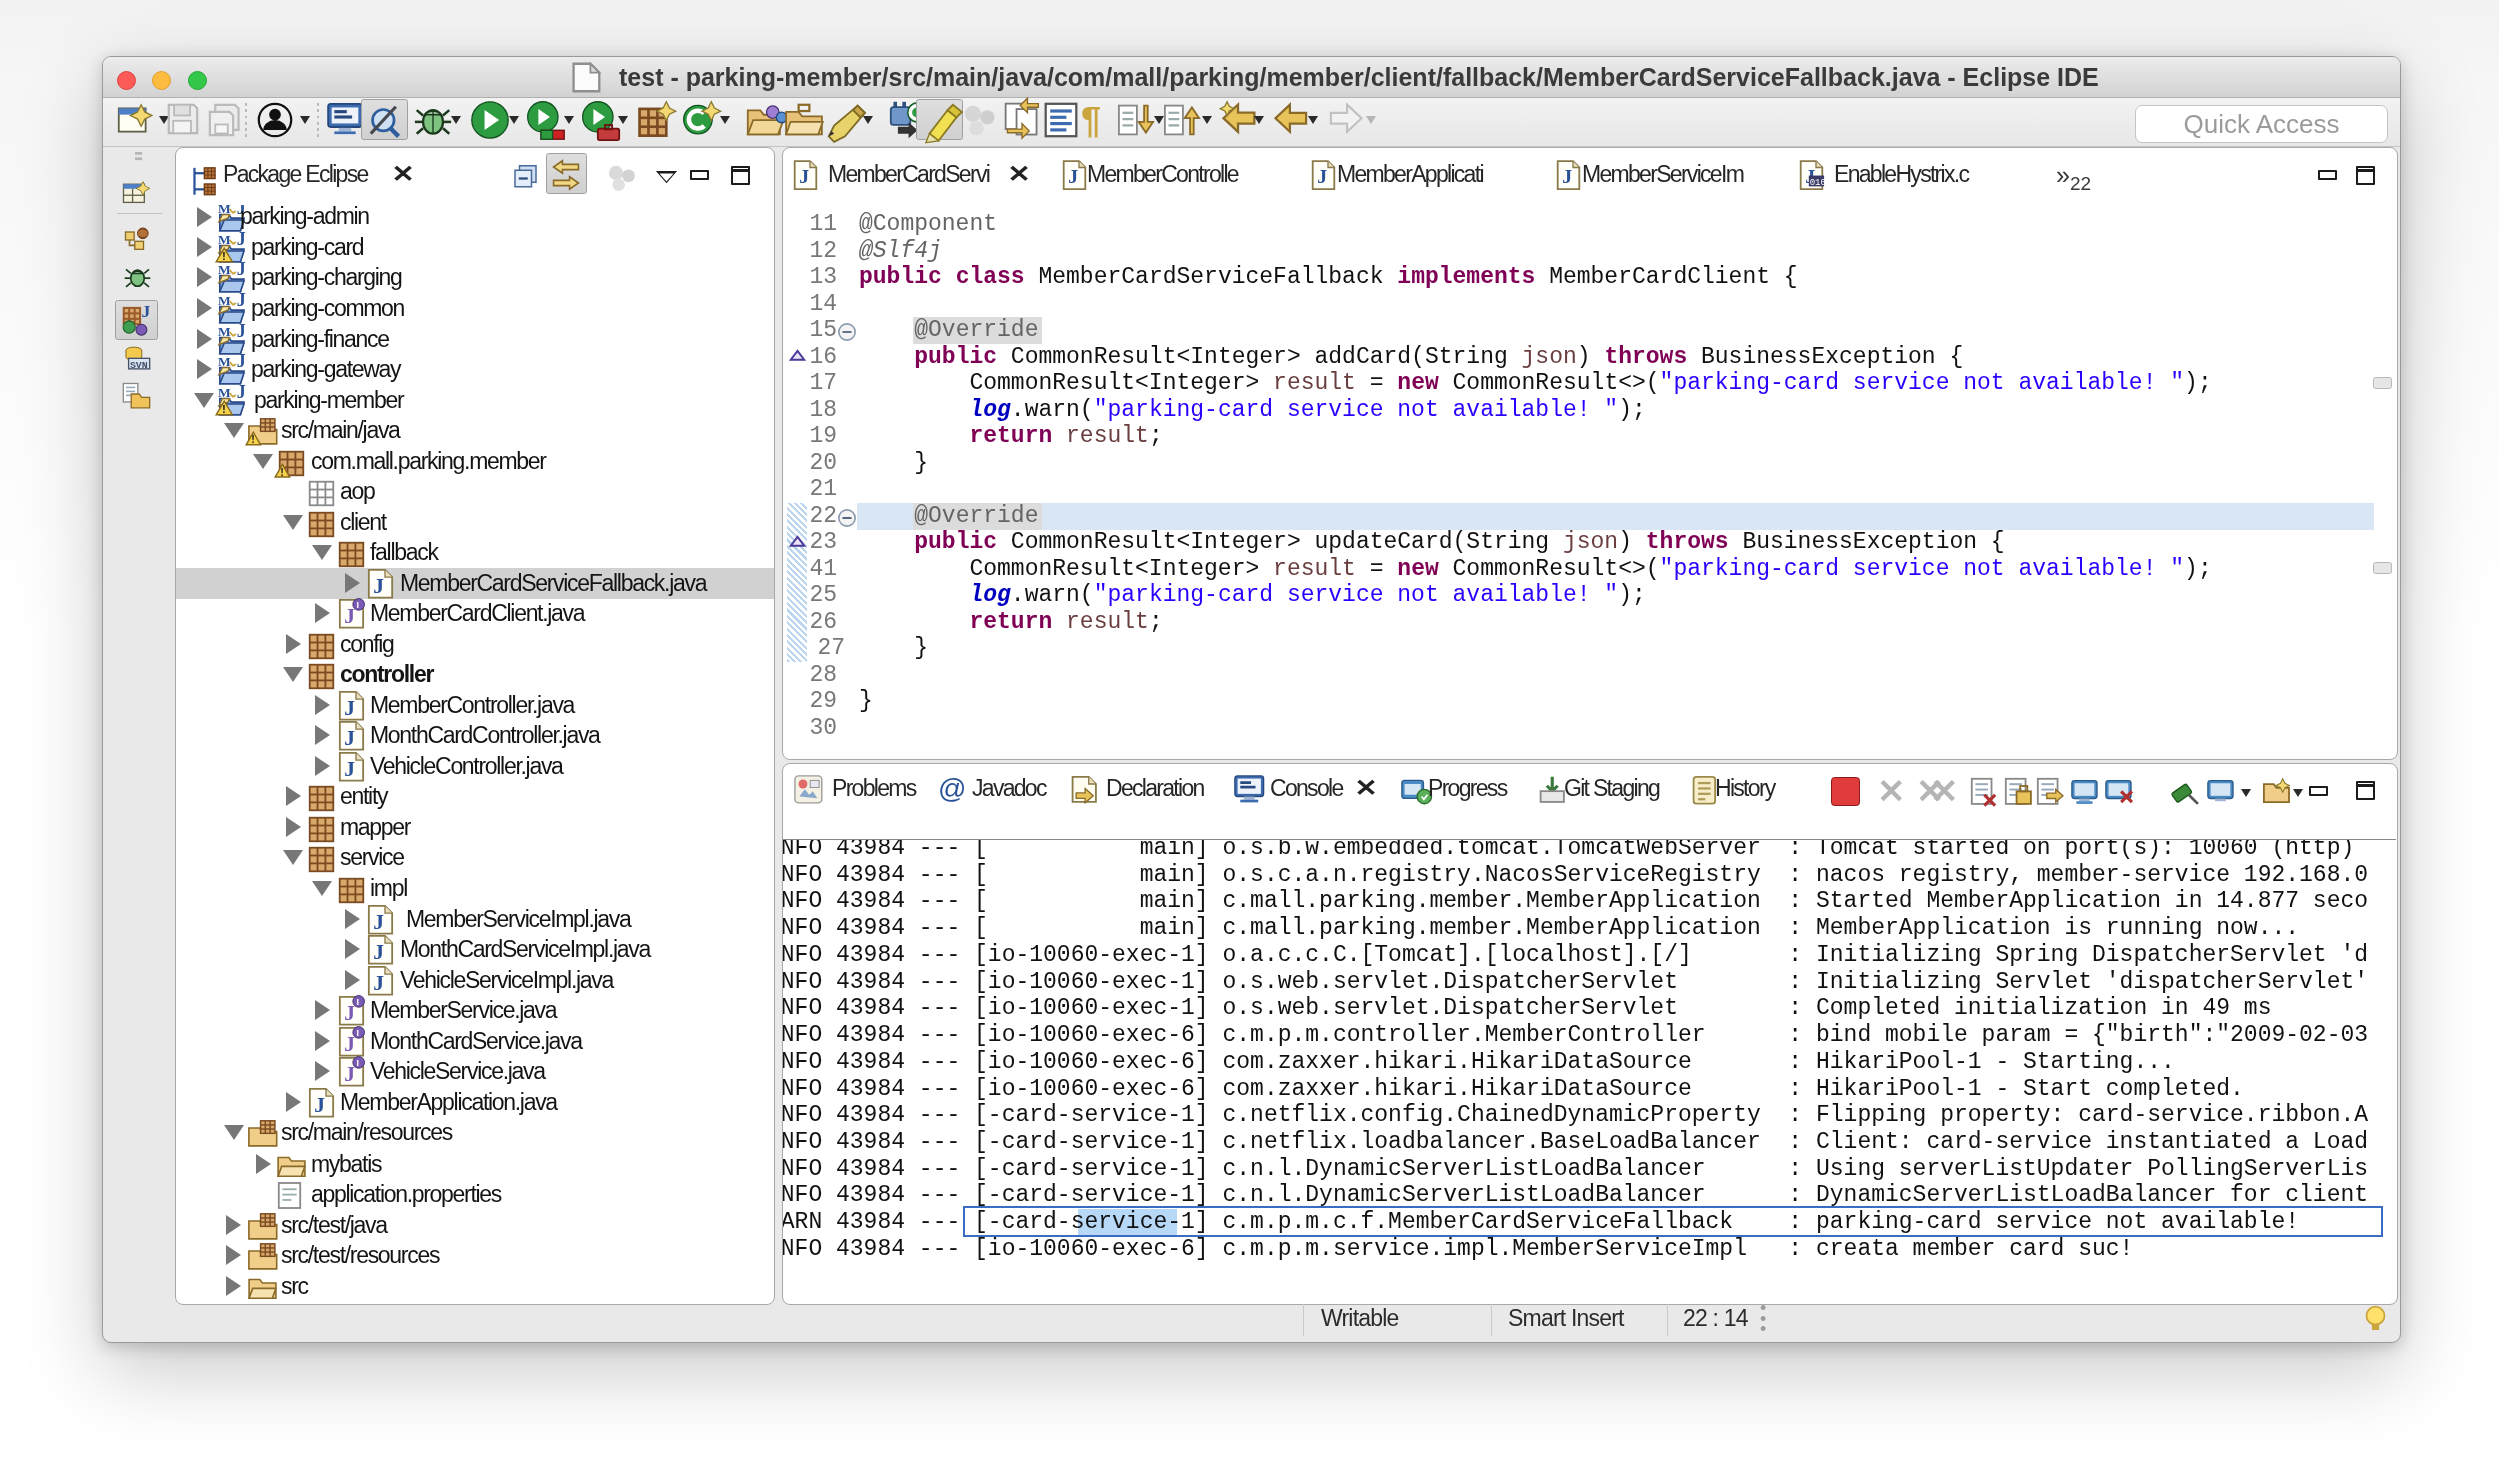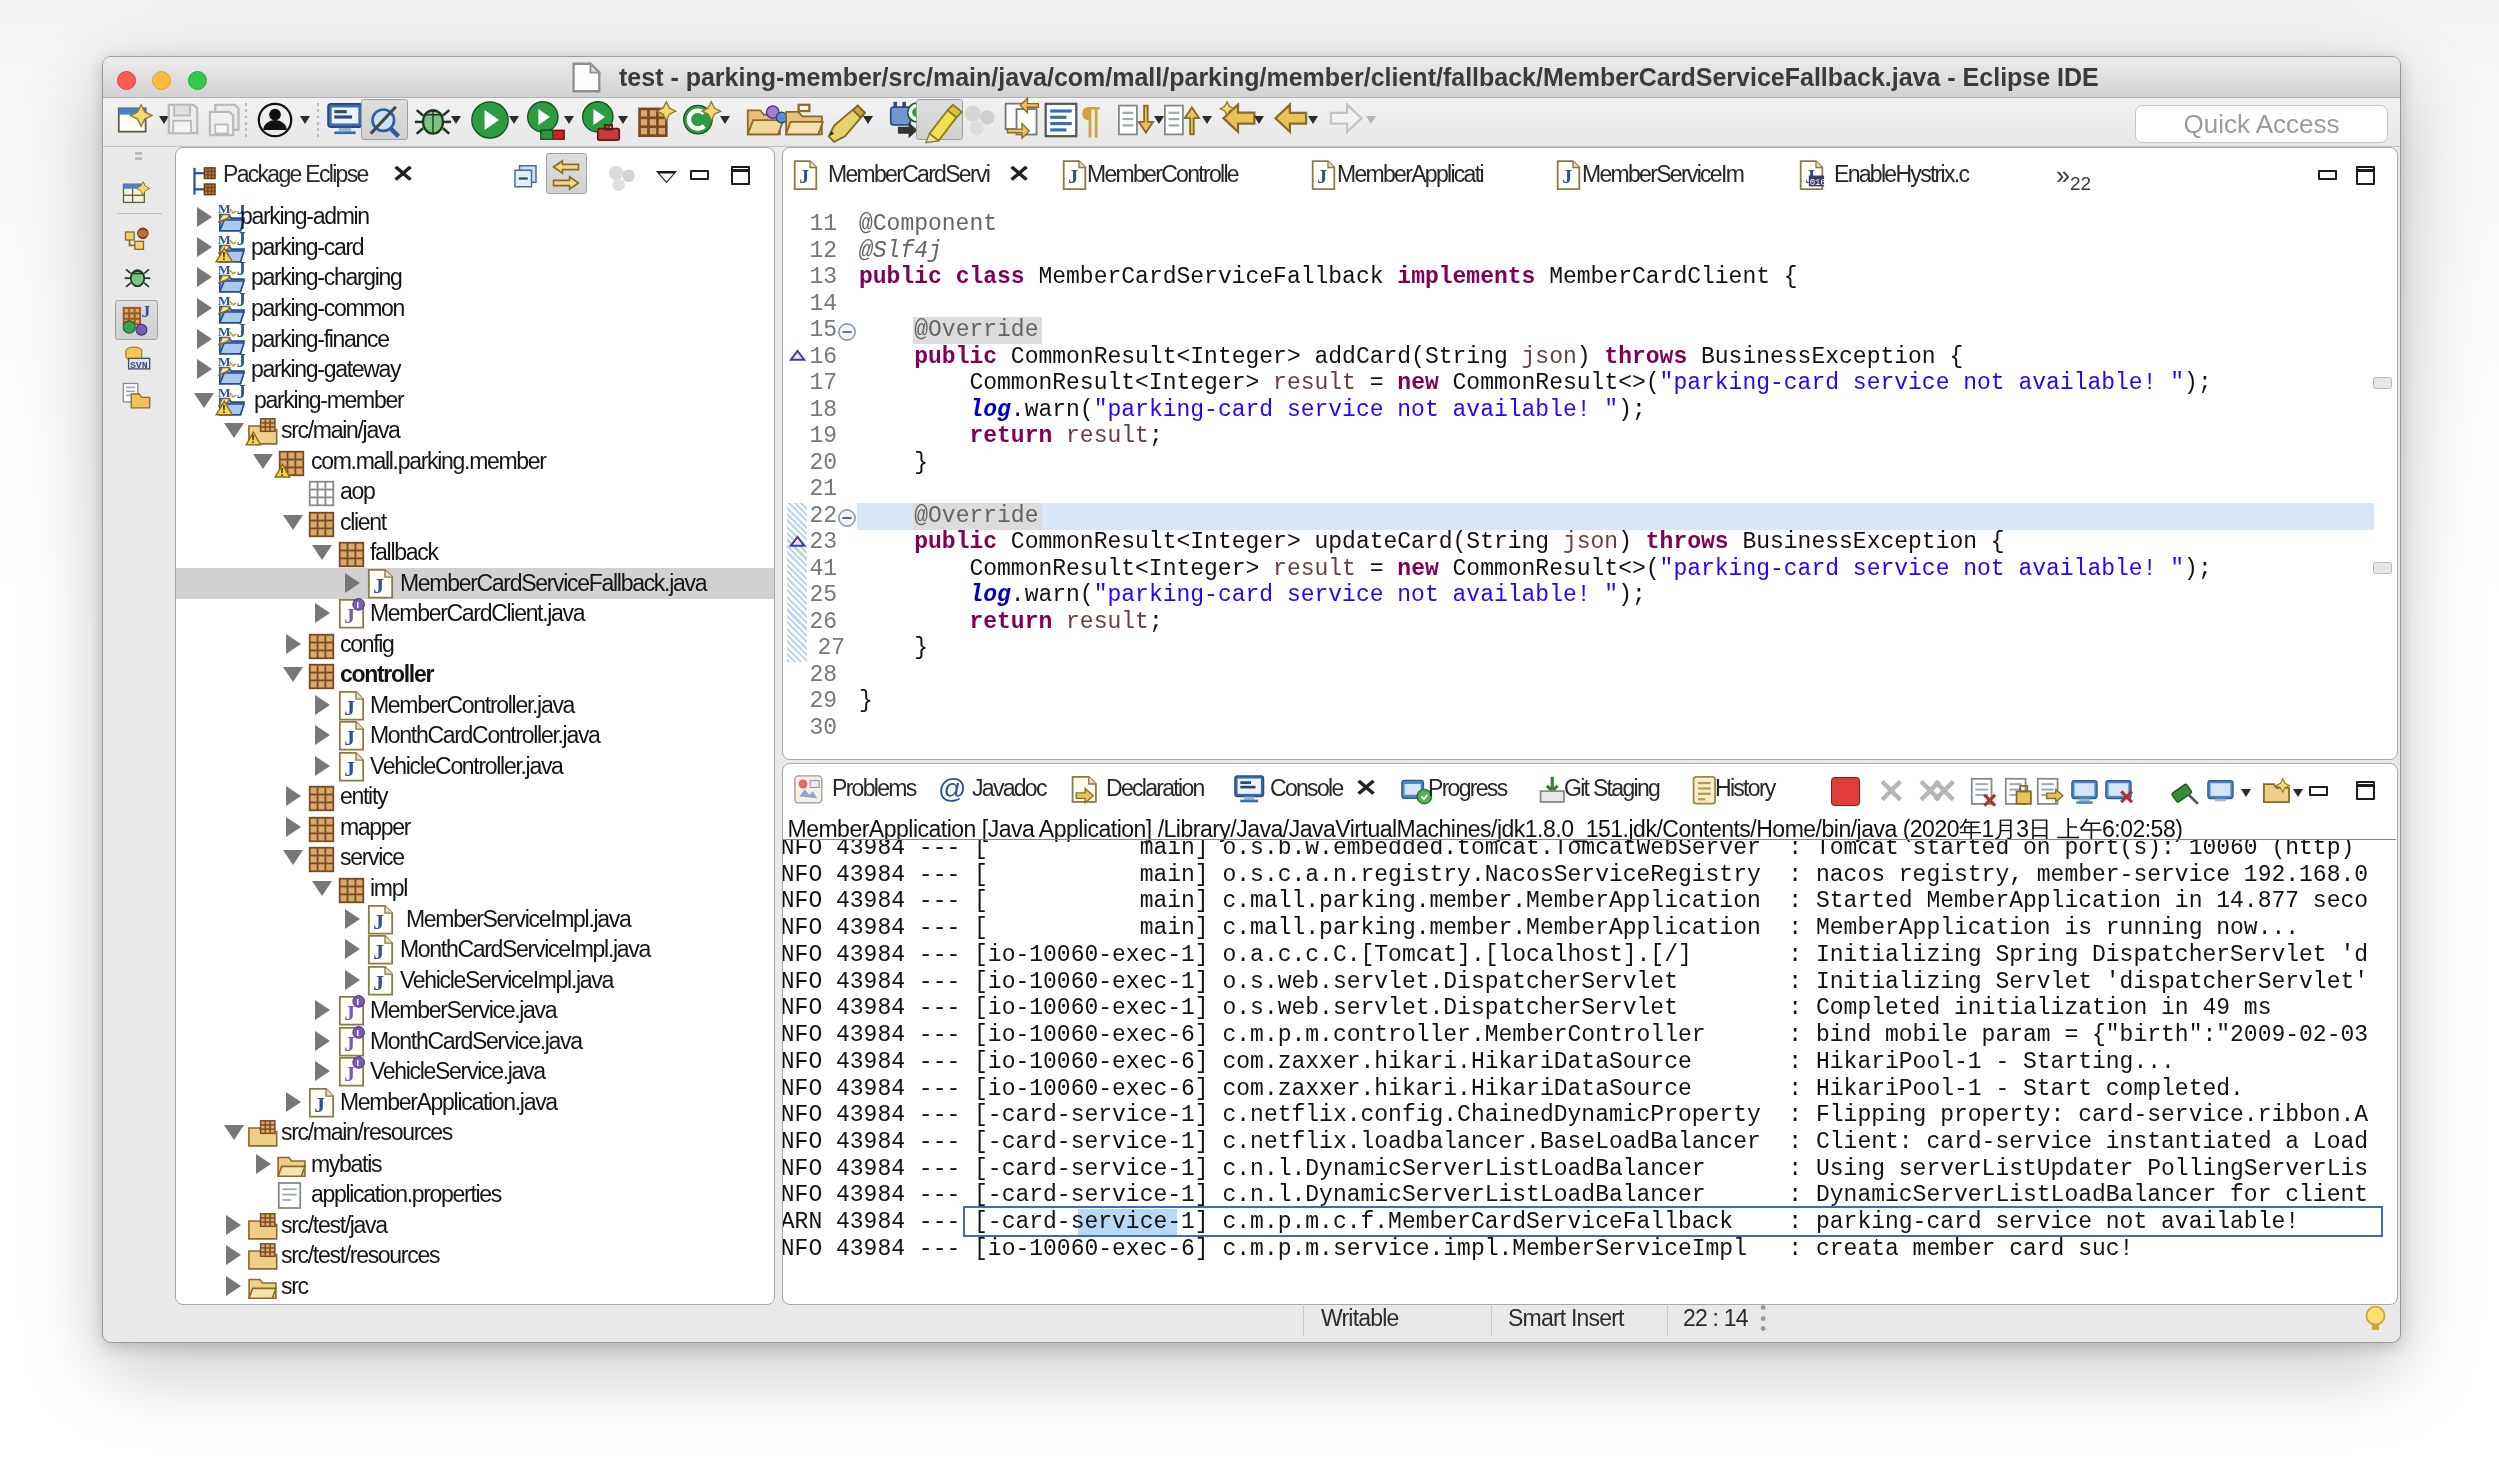--- a/index.html
+++ b/index.html
@@ -1033,21 +1033,20 @@
       </svg>
       <div class="dd" style="left:1458px;top:25px;"></div>
       <svg style="left:1480px;top:12.6px" width="30.5" height="30.5" viewBox="0 0 34 34">
         <path d="M1 8 h11 l3 4 h14 v16 h-28 z" fill="#f0ce8a" stroke="#8a6a28" stroke-width="2"></path>
         <path d="M22 2 l2.5 5 5 2.5 -5 2.5 -2.5 5 -2.5-5 -5-2.5 5-2.5 z" fill="#f4d872" stroke="#8a7a30" stroke-width="1.2"></path>
       </svg>
       <div class="dd" style="left:1510px;top:25px;"></div>
       <div class="minbtn" style="left:1526px;top:21.5px;"></div>
       <div class="maxbtn" style="left:1573px;top:17px;"></div>
       <div class="abs" style="left:0;top:52px;width:1613px;height:487px;overflow:hidden;border-radius:0 0 8px 8px;">
-        <div class="abs" style="left:4.5px;top:-1.8px;font-size:23px;letter-spacing:-0.5px;color:#111;white-space:nowrap;">MemberApplication [Java Application] /Library/Java/JavaVirtualMachines/jdk1.8.0_151.jdk/Contents/Home/bin/java (2020年1月3日 上午6:02:58)</div>
         <div class="abs" style="left:0;top:23px;width:1613px;height:0.9px;background:#888;"></div>
         <div class="abs" style="left:0;top:24px;width:1613px;height:462px;overflow:hidden;" id="logclip">
           <div class="abs" style="left:295px;top:369px;width:99px;height:27px;background:#b8d8f8;"></div>
           <div class="cline" style="left:-16px;top:-5px;height:27px;line-height:27px;font-size:23px;color:#111;">INFO 43984 --- [           main] o.s.b.w.embedded.tomcat.TomcatWebServer  : Tomcat started on port(s): 10060 (http)</div>
           <div class="cline" style="left:-16px;top:22px;height:27px;line-height:27px;font-size:23px;color:#111;">INFO 43984 --- [           main] o.s.c.a.n.registry.NacosServiceRegistry  : nacos registry, member-service 192.168.0</div>
           <div class="cline" style="left:-16px;top:48px;height:27px;line-height:27px;font-size:23px;color:#111;">INFO 43984 --- [           main] c.mall.parking.member.MemberApplication  : Started MemberApplication in 14.877 seco</div>
           <div class="cline" style="left:-16px;top:75px;height:27px;line-height:27px;font-size:23px;color:#111;">INFO 43984 --- [           main] c.mall.parking.member.MemberApplication  : MemberApplication is running now...</div>
           <div class="cline" style="left:-16px;top:102px;height:27px;line-height:27px;font-size:23px;color:#111;">INFO 43984 --- [io-10060-exec-1] o.a.c.c.C.[Tomcat].[localhost].[/]       : Initializing Spring DispatcherServlet 'd</div>
           <div class="cline" style="left:-16px;top:129px;height:27px;line-height:27px;font-size:23px;color:#111;">INFO 43984 --- [io-10060-exec-1] o.s.web.servlet.DispatcherServlet        : Initializing Servlet 'dispatcherServlet'</div>
           <div class="cline" style="left:-16px;top:155px;height:27px;line-height:27px;font-size:23px;color:#111;">INFO 43984 --- [io-10060-exec-1] o.s.web.servlet.DispatcherServlet        : Completed initialization in 49 ms</div>

